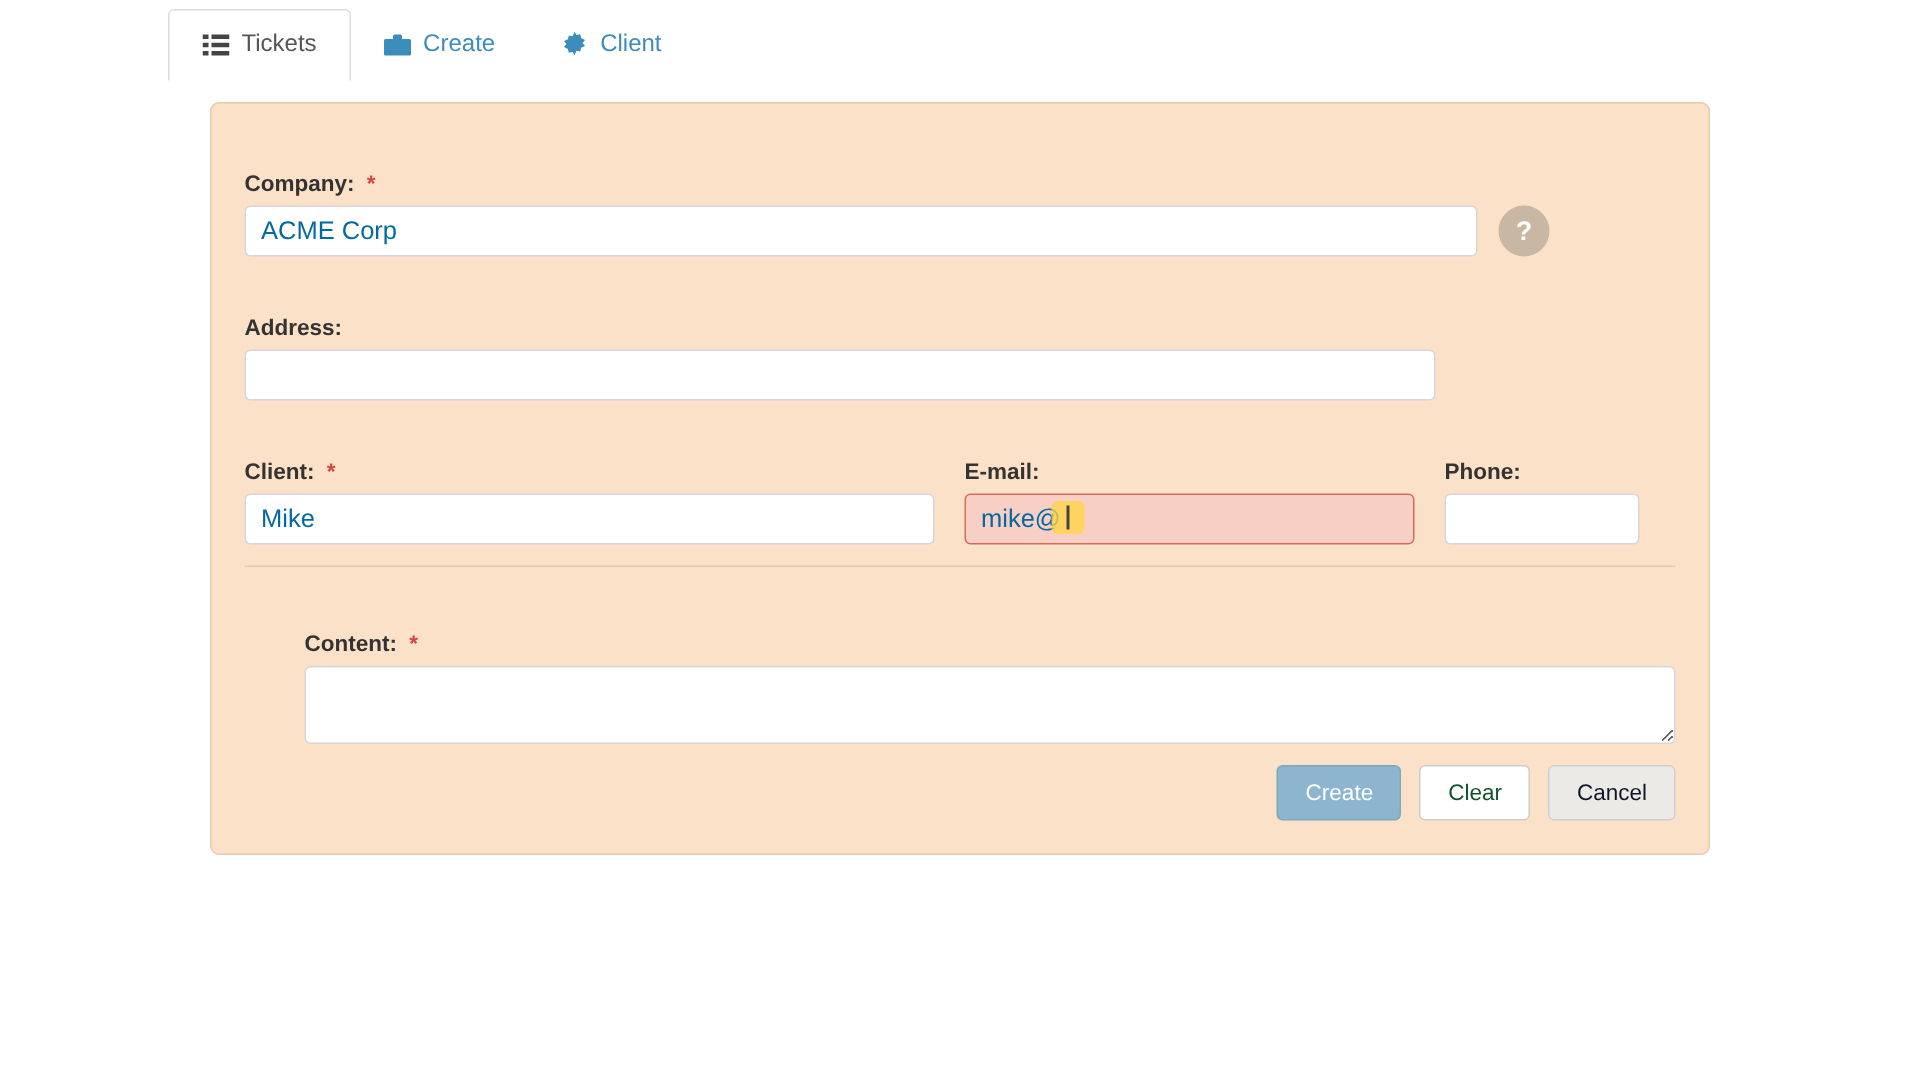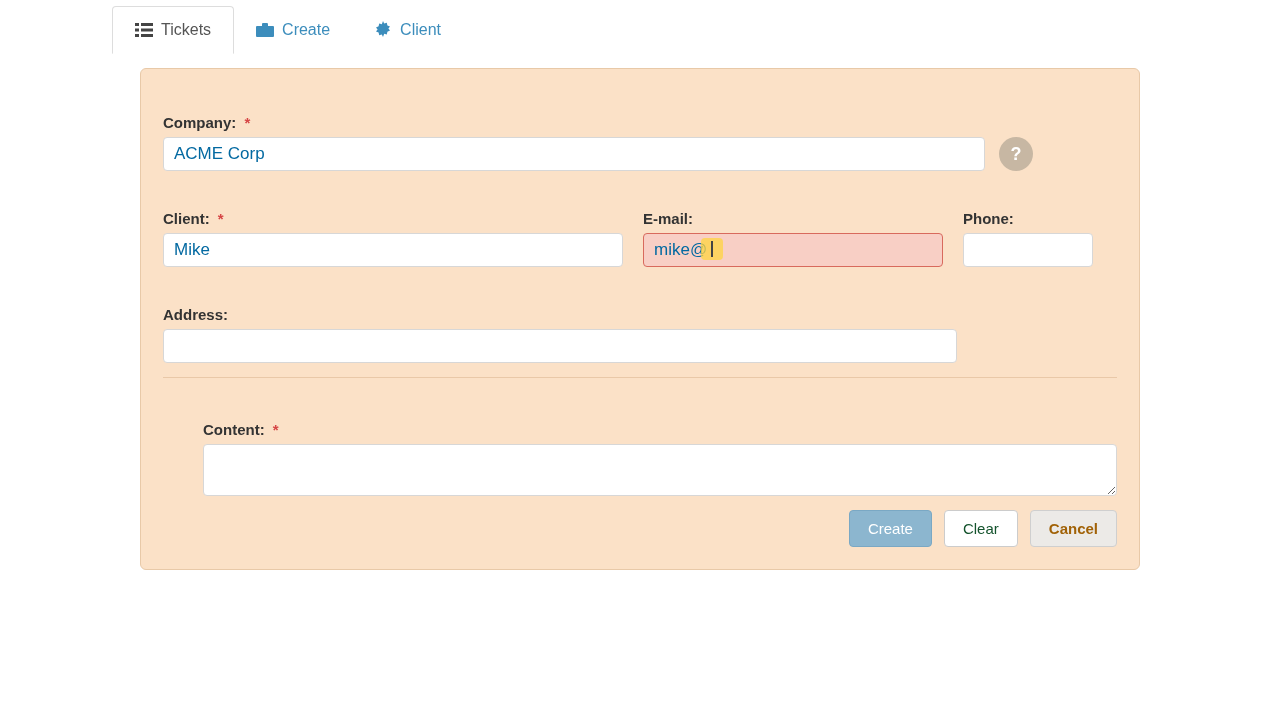--- a/index.html
+++ b/index.html
@@ -108,22 +108,21 @@
     color: #14532d;
   }
   .btn.primary {
     background: #8cb6cf;
     border: 1px solid #7aa8c4;
     color: #fff;
   }
   .btn.muted {
     background: #eceae7;
     border: 1px solid #cfcfcf;
-    color: #a16207;
-    font-weight: bold;
+    color: #0f172a;
   }
   
   .cursor-marker {
     position: absolute;
     width: 22px; height: 22px;
     background: rgba(255, 212, 64, 0.75);
     border-radius: 4px;
     pointer-events: none;
     display:flex; align-items:center; justify-content:center;
   }
@@ -181,46 +180,46 @@
         <div style="display:flex; gap:14px; align-items:center;">
           <input class="input" style="flex: 1 1 0%; max-width: 822px;" value="ACME Corp">
           <div class="help-btn">
             <span>?</span>
           </div>
         </div>
       </div>
     </div>
 
     <div class="row">
+      <div class="field" style="width:794px;">
+        <label>
+          <span>Address:</span>
+        </label>
+        <input class="input" value="" style="">
+      </div>
+    </div>
+
+    <div class="row">
       <div class="field" style="width:460px;">
         <label>
           <span>Client:</span>
           <span class="req">*</span>
         </label>
         <input class="input" value="Mike" style="">
       </div>
       <div class="field" style="width:300px; position:relative;">
         <label>
           <span>E-mail:</span>
         </label>
         <input class="input invalid" value="mike@" style="">
         <div class="cursor-marker" style="left:58px; top:28px;"></div>
       </div>
       <div class="field" style="width:130px;">
         <label>
           <span>Phone:</span>
-        </label>
-        <input class="input" value="" style="">
-      </div>
-    </div>
-
-    <div class="row">
-      <div class="field" style="width:794px;">
-        <label>
-          <span>Address:</span>
         </label>
         <input class="input" value="" style="">
       </div>
     </div>
 
     <hr class="sep">
 
 
     <div class="row">
       <div class="field" style="flex:1;padding-left:40px;">

